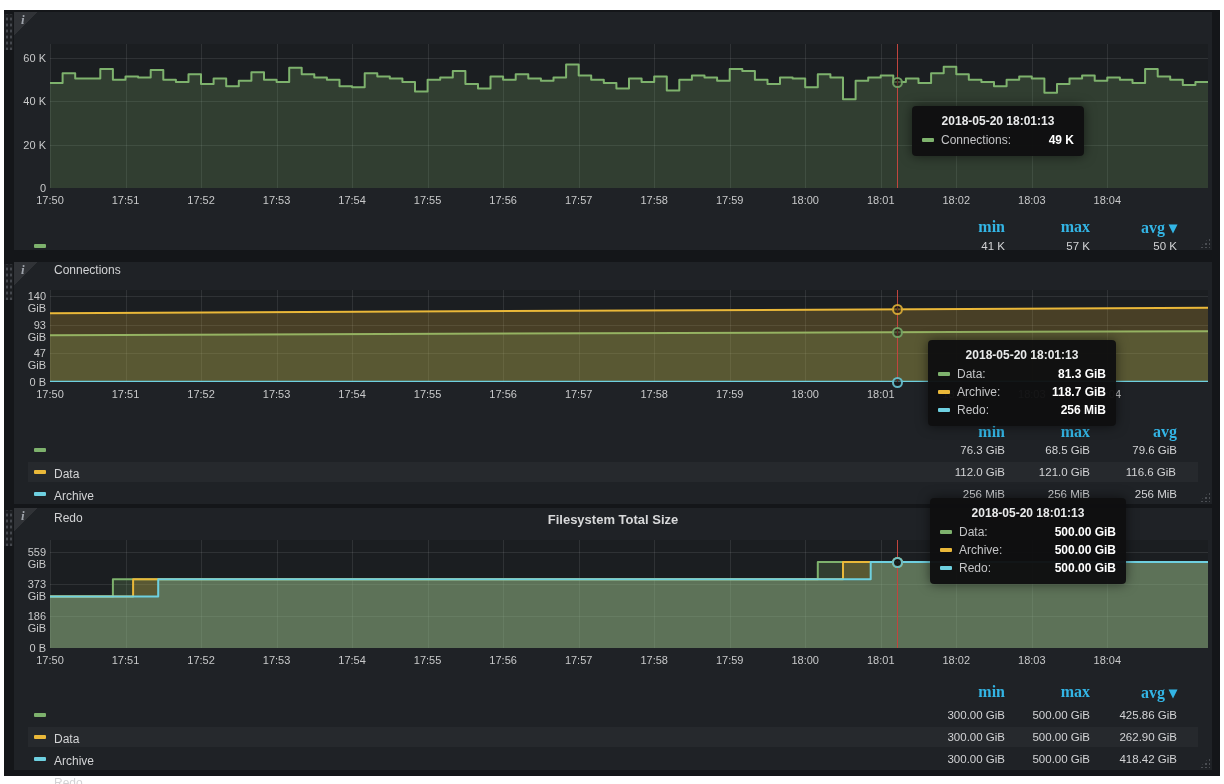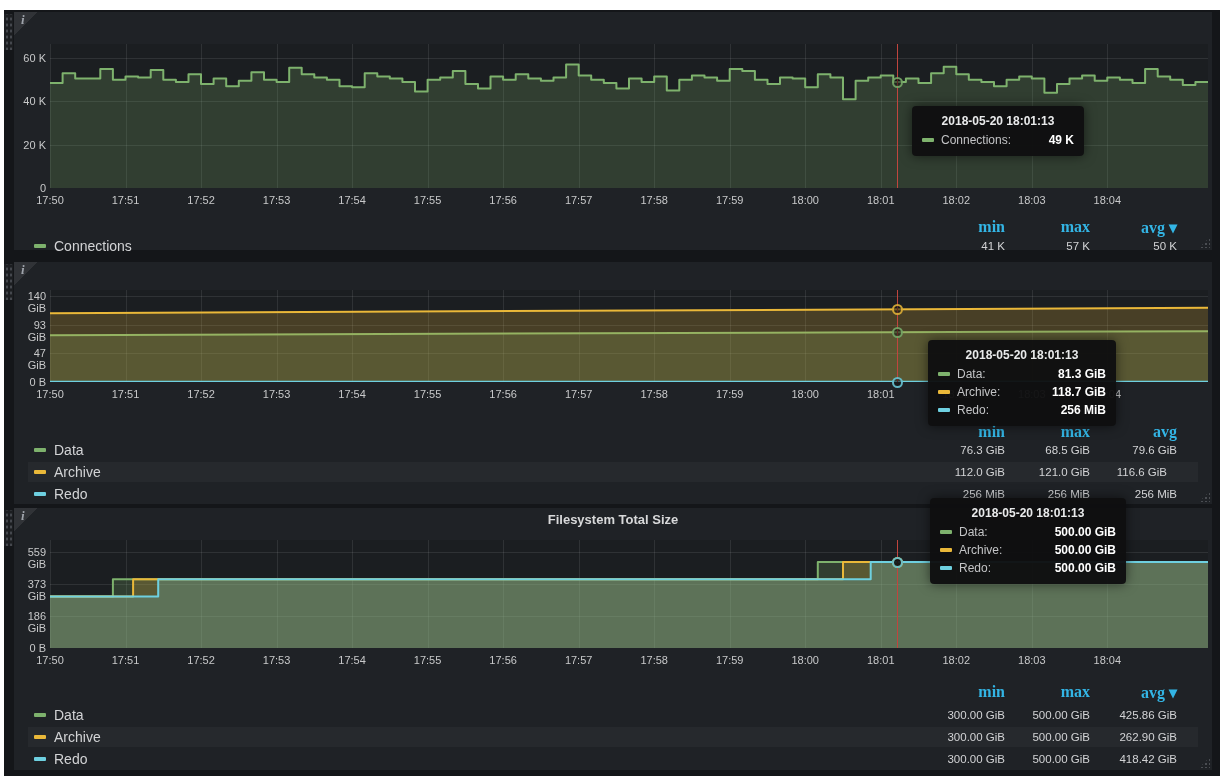--- a/index.html
+++ b/index.html
@@ -20,21 +20,21 @@
   .axis-y{position:absolute;width:32px;text-align:right;font-size:11px;color:#c8c9ca;z-index:2;}
   .axis-x{position:absolute;width:44px;text-align:center;font-size:11px;color:#c8c9ca;z-index:2;}
   .crosshair{position:absolute;width:1px;background:#c0453e;z-index:4;}
   .ring{position:absolute;width:7px;height:7px;border-radius:50%;border-width:2px;border-style:solid;
         background:rgba(18,18,18,.55);z-index:5;}
   .lg-col{position:absolute;color:#33b5e5;font-size:16px;font-weight:bold;width:90px;
           text-align:right;cursor:pointer;z-index:2;font-family:Liberation Serif, serif;}
   .lg-row{position:absolute;left:14px;right:14px;height:20px;line-height:20px;z-index:2;}
   .lg-row.alt{background:rgba(255,255,255,0.035);}
   .lg-dash{position:absolute;left:6px;top:8px;width:12px;height:4px;border-radius:1px;cursor:pointer;}
-  .lg-name{position:absolute;left:26px;font-size:14px;color:#d2d3d5;cursor:pointer;}
+  .lg-name{position:absolute;left:26px;font-size:12px;color:#d2d3d5;cursor:pointer;margin-top:24px;}
   .lg-val{position:absolute;width:90px;text-align:right;font-size:11.5px;color:#d2d3d5;}
   .resize-handle{position:absolute;right:2px;bottom:2px;width:11px;height:11px;cursor:nwse-resize;z-index:4;
                  background-image:radial-gradient(#4a4d52 1px, transparent 1.2px);
                  background-size:4px 4px;background-position:1px 1px;
                  clip-path:polygon(100% 0,100% 100%,0 100%);}
   .gtooltip{position:absolute;background:rgba(15,15,16,0.96);border-radius:4px;padding:8px 10px 9px 10px;
             z-index:30;box-shadow:0 0 12px rgba(0,0,0,0.55);}
   .tt-time{text-align:center;font-weight:bold;color:#e9eaeb;font-size:12px;margin-bottom:5px;white-space:nowrap;}
   .tt-row{display:flex;align-items:center;font-size:12px;color:#c3c4c6;margin-top:4px;white-space:nowrap;}
   .tt-dash{width:12px;height:4px;border-radius:1px;margin-right:7px;flex:none;}
@@ -172,21 +172,21 @@
           <span class="lg-name">Data</span>
           <span class="lg-val" style="right: 193px; top: 0px;">76.3 GiB</span>
           <span class="lg-val" style="right: 108px; top: 0px;">68.5 GiB</span>
           <span class="lg-val" style="right: 21px; top: 0px;">79.6 GiB</span>
         </div>
         <div class="lg-row alt" style="top: 200px;">
           <span class="lg-dash" style="background: rgb(234, 184, 57);"></span>
           <span class="lg-name">Archive</span>
           <span class="lg-val" style="right: 193px; top: 0px;">112.0 GiB</span>
           <span class="lg-val" style="right: 108px; top: 0px;">121.0 GiB</span>
-          <span class="lg-val" style="right: 31px; top: 0px;">116.6 GiB</span>
+          <span class="lg-val" style="right: 22px; top: 0px;">116.6 GiB</span>
         </div>
         <div class="lg-row" style="top: 222px;">
           <span class="lg-dash" style="background: rgb(110, 208, 224);"></span>
           <span class="lg-name">Redo</span>
           <span class="lg-val" style="right: 193px; top: 0px;">256 MiB</span>
           <span class="lg-val" style="right: 108px; top: 0px;">256 MiB</span>
           <span class="lg-val" style="right: 21px; top: 0px;">256 MiB</span>
         </div>
       </div>
 

